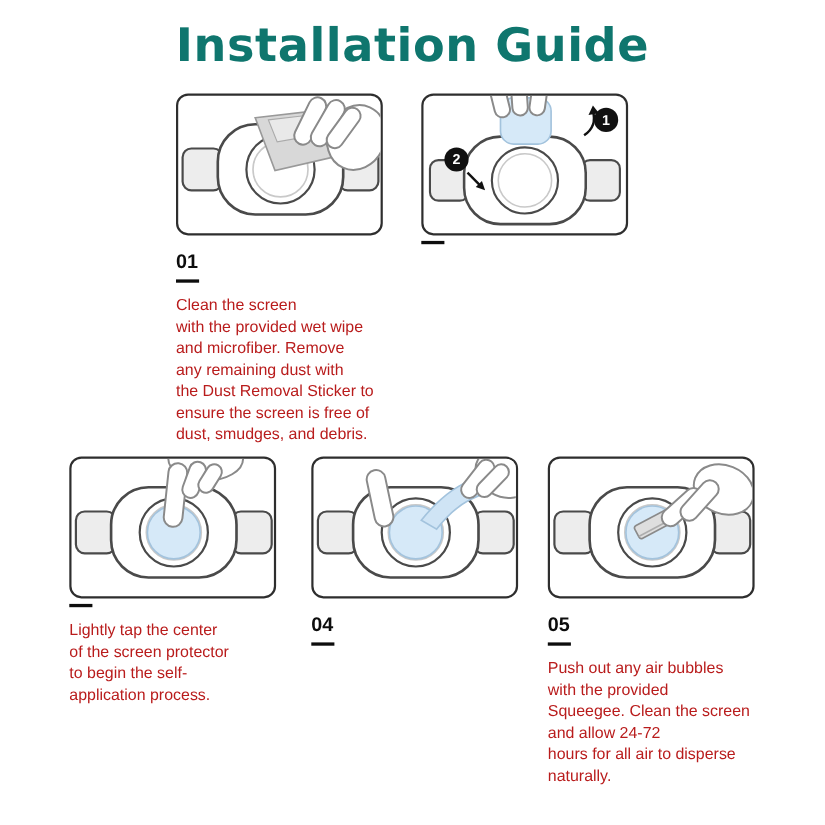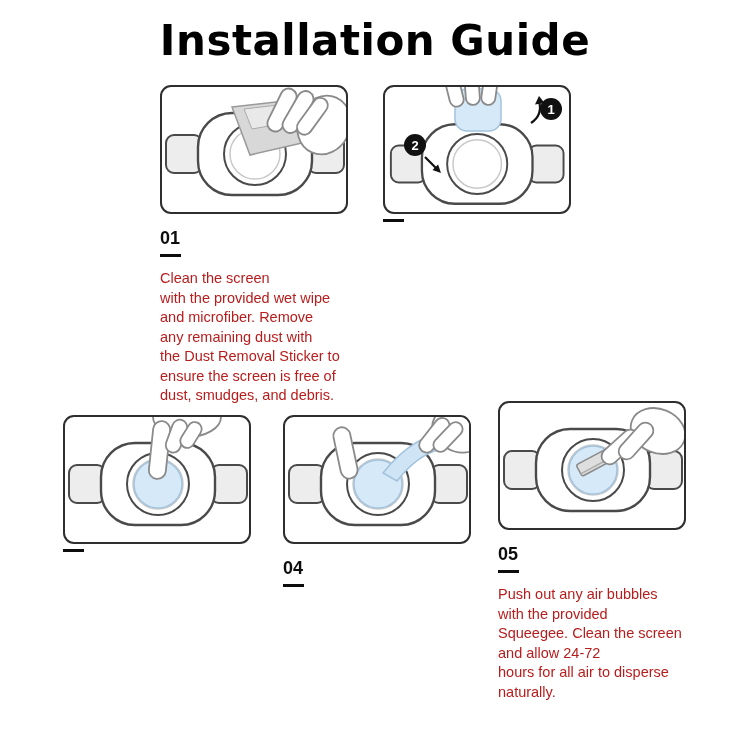--- a/index.html
+++ b/index.html
@@ -12,21 +12,21 @@
     position: relative;
     overflow: hidden;
   }
   .title {
     position: absolute; top: 16px; left: 0; width: 750px;
     text-align: center;
     font-family: "DejaVu Sans", sans-serif;
     font-weight: 800;
     font-size: 42px;
     letter-spacing: 0.5px;
-    color: #000000;
+    color: #0f766e;
   }
   .step { position: absolute; width: 212px; }
   .illus {
     width: 188px; height: 129px;
     border: 2px solid #2e2e2e;
     border-radius: 11px;
     overflow: hidden;
     background: #ffffff;
   }
   .illus svg { display: block; width: 184px; height: 125px; }
@@ -37,21 +37,21 @@
     font-size: 14.5px;
     line-height: 19.5px;
     color: #b91c1c;
     white-space: pre-line;
   }
   svg text { font-family: "Liberation Sans", sans-serif; }
   #s1 { left: 160px; top: 85px; }
   #s2 { left: 383px; top: 85px; }
   #s3 { left: 63px;  top: 415px; }
   #s4 { left: 283px; top: 415px; }
-  #s5 { left: 498px; top: 401px; }
+  #s5 { left: 498px; top: 415px; }
 </style>
 </head>
 <body>
 
 <svg width="0" height="0" style="position:absolute" aria-hidden="true">
   <defs>
     <g id="watch-base">
       <rect x="4" y="48" width="36" height="38" rx="8" fill="#ededed" stroke="#4a4a4a" stroke-width="2"></rect>
       <rect x="146" y="48" width="36" height="38" rx="8" fill="#ededed" stroke="#4a4a4a" stroke-width="2"></rect>
       <rect x="36" y="26" width="114" height="82" rx="34" fill="#ffffff" stroke="#4a4a4a" stroke-width="2.4"></rect>
@@ -132,20 +132,24 @@
       <circle cx="93" cy="67" r="24" fill="#d6e9f8" stroke="#a3c3dd" stroke-width="1.5"></circle>
       <g>
         <ellipse cx="122" cy="0" rx="34" ry="20" fill="#ffffff" stroke="#8a8a8a" stroke-width="1.8"></ellipse>
         <rect x="86" y="4" width="17" height="58" rx="8.5" fill="#ffffff" stroke="#8a8a8a" stroke-width="1.8" transform="rotate(6 94 33)"></rect>
         <rect x="104" y="2" width="15" height="34" rx="7.5" fill="#ffffff" stroke="#8a8a8a" stroke-width="1.8" transform="rotate(20 111 19)"></rect>
         <rect x="119" y="4" width="14" height="28" rx="7" fill="#ffffff" stroke="#8a8a8a" stroke-width="1.8" transform="rotate(32 126 18)"></rect>
       </g>
     </svg>
   </div>
   <div class="rule"></div>
+  <div class="txt">Lightly tap the center
+of the screen protector
+to begin the self-
+application process.</div>
 </div>
 
 <div class="step" id="s4">
   <div class="illus">
     <svg viewBox="0 0 184 125">
       <g>
           <use href="#watch-base"></use>
         </g>
       <circle cx="93" cy="67" r="24" fill="#d6e9f8" stroke="#a3c3dd" stroke-width="1.5"></circle>
       <path d="M98,56 Q122,26 148,18 L156,32 Q132,38 112,64 Z" fill="#cfe4f5" stroke="#a3c3dd" stroke-width="1.5"></path>

